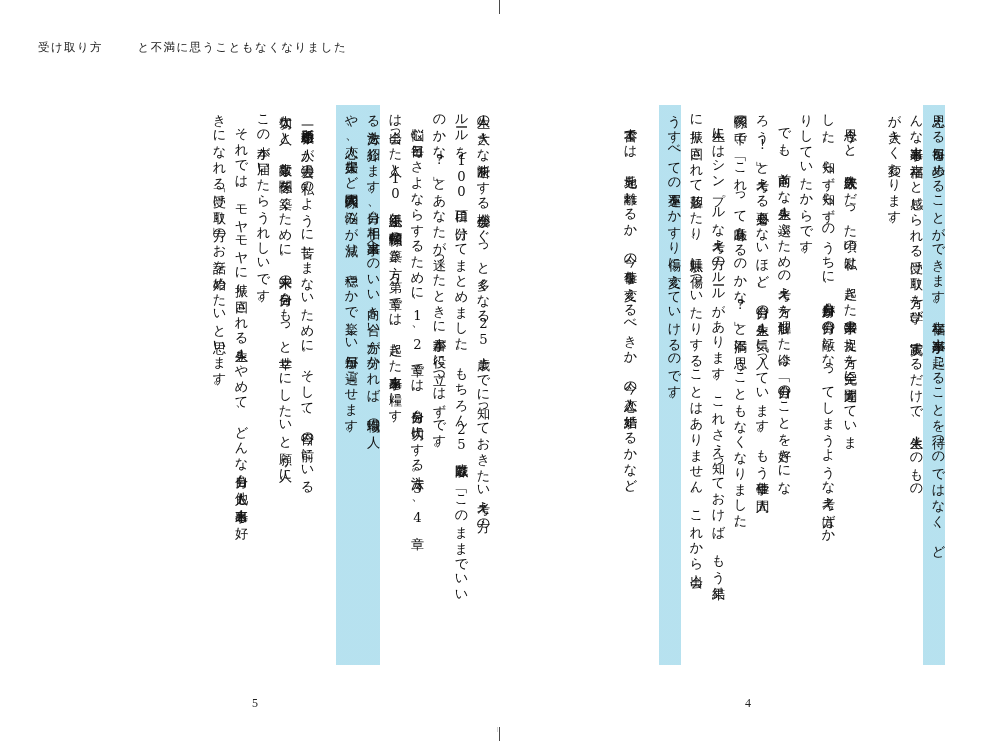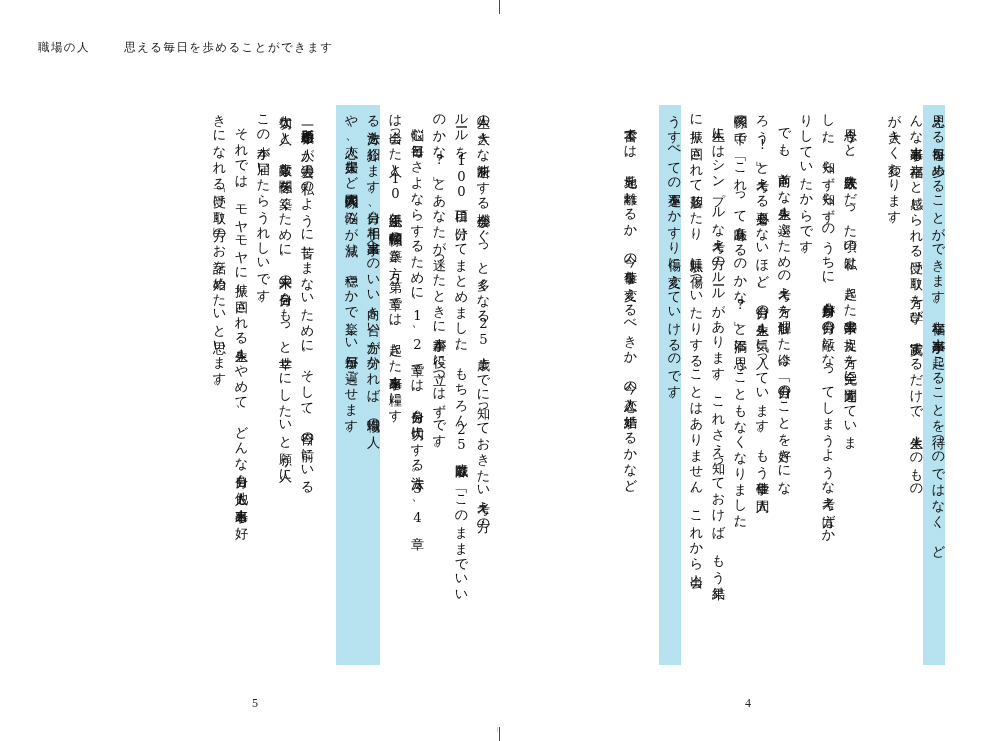--- a/index.html
+++ b/index.html
@@ -120,23 +120,23 @@
 </style>
 </head>
 <body>
 
 <div class="spread">
 
   <div class="crop-mark crop-top"></div>
   <div class="crop-mark crop-bottom"></div>
 
   <div class="running-head">
-    <span>職場の人</span>
+    <span>受け取り方</span>
     <span class="rh-sep"></span>
-    <span>思える毎日を歩めることができます</span>
+    <span>と不満に思うこともなくなりました</span>
   </div>
 
   <div class="page page-right">
     <div class="vcols" id="right-cols">
         <div class="vline hl">思える毎日を歩めることができます。幸福な出来事が起こることを待つのではなく、ど</div>
         <div class="vline">んな出来事も幸福だと感じられる受け取り方を学び、実践するだけで、人生そのもの</div>
         <div class="vline">が大きく変わります。</div>
         <div class="vline"></div>
         <div class="vline indent">今思うと、失敗続きだった頃の私は、起きた出来事の捉え方を完全に間違えていま</div>
         <div class="vline">した。知らず知らずのうちに、自分自身が自分の敵になってしまうような考え方ばか</div>

